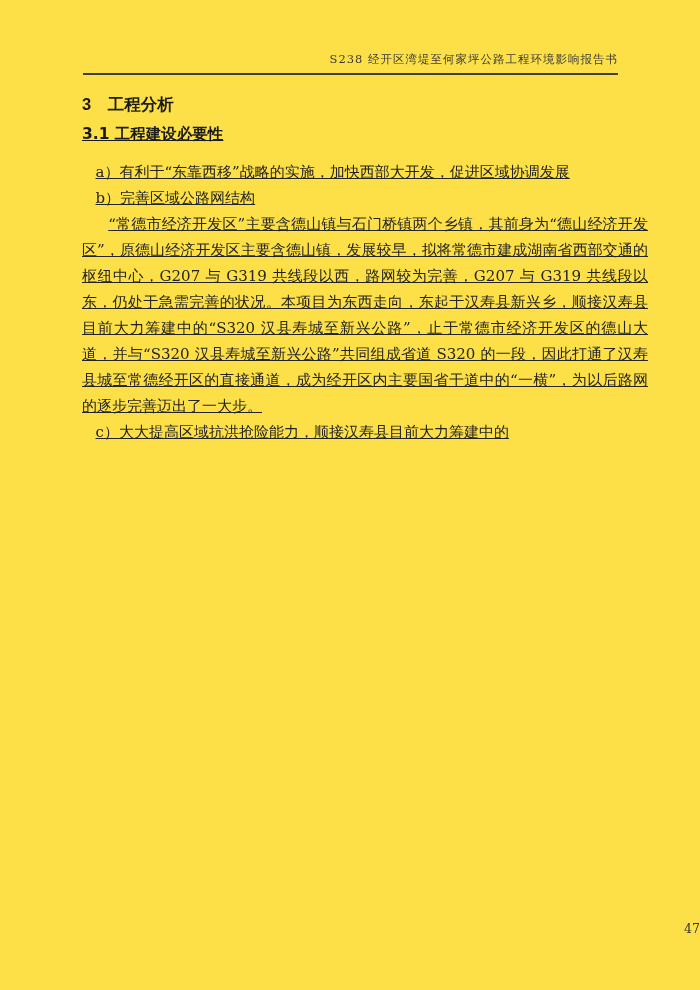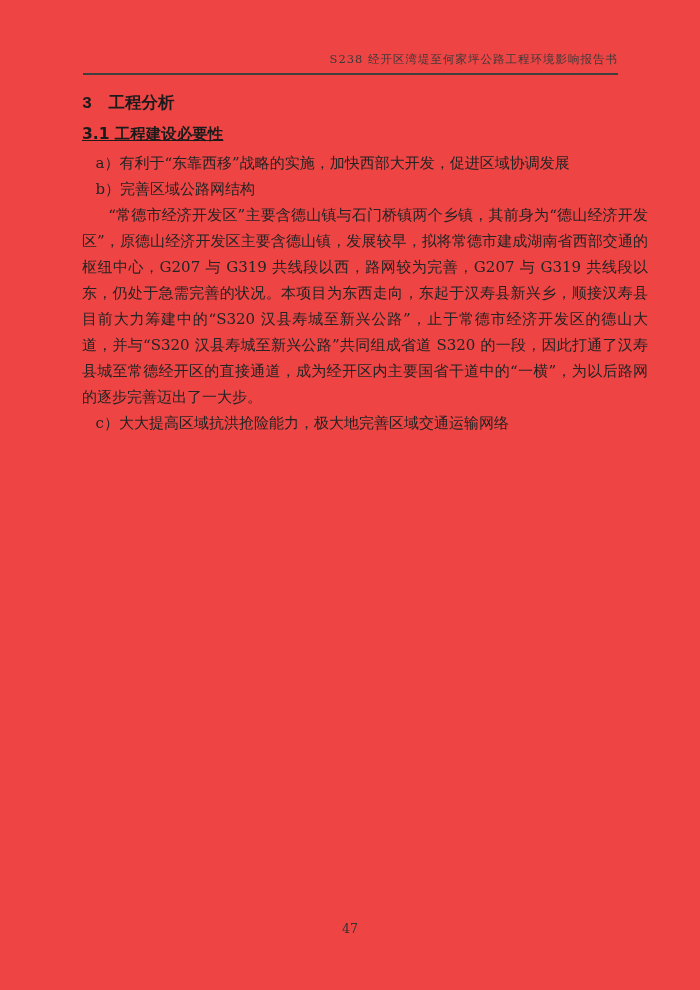--- a/index.html
+++ b/index.html
@@ -1,20 +1,20 @@
 <!DOCTYPE html>
 <html><head>
 <meta charset="utf-8">
 <style>
   html, body { margin: 0; padding: 0; background: #ffffff; }
   .page {
     position: relative;
     width: 700px;
     height: 990px;
-    background: #ef4444;
+    background: #fde047;
     overflow: hidden;
     font-family: "DejaVu Serif", "Liberation Serif", serif;
     color: #222;
   }
   .running-header {
     position: absolute;
     top: 52px;
     left: 83px;
     width: 535px;
     text-align: right;
@@ -28,48 +28,49 @@
     position: absolute;
     top: 88px;
     left: 82px;
     width: 566px;
   }
   .section-heading {
     margin: 5px 0 0 0;
     font-size: 16.5px;
     line-height: 22px;
     font-weight: bold;
-    font-family: Liberation Mono, monospace;
+    font-family: Liberation Sans, sans-serif;
     color: #1b1b1b;
   }
   .subsection-heading {
     margin: 9px 0 0 0;
     font-size: 15.5px;
     line-height: 21px;
     font-weight: bold;
     font-family: "DejaVu Sans", "Liberation Sans", sans-serif;
     color: #1b1b1b;
     text-decoration: underline;
   }
   .paragraphs {
-    margin-top: 5px;
+    margin-top: 14px;
     font-size: 15px;
     line-height: 26px;
     text-align: justify;
     color: #242424;
+    text-decoration: underline;
   }
   .paragraphs p { margin: 0; }
   .paragraphs p.item { text-indent: 0.9em; }
   .paragraphs p.body { text-indent: 1.75em; }
   .page-footer {
     position: absolute;
     top: 921px;
     left: 0;
     width: 700px;
-    text-align: center;
+    text-align: right;
     font-size: 12.5px;
     color: #333;
   }
 </style>
 </head>
 <body>
 
 <div class="page">
 
   <div class="running-header">
@@ -79,21 +80,21 @@
   <div class="content">
 
     <h1 class="section-heading">3　工程分析</h1>
 
     <h2 class="subsection-heading">3.1 工程建设必要性</h2>
 
     <div class="paragraphs">
       <p class="item">a）有利于“东靠西移”战略的实施，加快西部大开发，促进区域协调发展</p>
       <p class="item">b）完善区域公路网结构</p>
       <p class="body">“常德市经济开发区”主要含德山镇与石门桥镇两个乡镇，其前身为“德山经济开发区”，原德山经济开发区主要含德山镇，发展较早，拟将常德市建成湖南省西部交通的枢纽中心，G207 与 G319 共线段以西，路网较为完善，G207 与 G319 共线段以东，仍处于急需完善的状况。本项目为东西走向，东起于汉寿县新兴乡，顺接汉寿县目前大力筹建中的“S320 汉县寿城至新兴公路”，止于常德市经济开发区的德山大道，并与“S320 汉县寿城至新兴公路”共同组成省道 S320 的一段，因此打通了汉寿县城至常德经开区的直接通道，成为经开区内主要国省干道中的“一横”，为以后路网的逐步完善迈出了一大步。</p>
-      <p class="item">c）大大提高区域抗洪抢险能力，极大地完善区域交通运输网络</p>
+      <p class="item">c）大大提高区域抗洪抢险能力，顺接汉寿县目前大力筹建中的</p>
     </div>
 
   </div>
 
   <div class="page-footer">
     <span>47</span>
   </div>
 
 </div>
 

